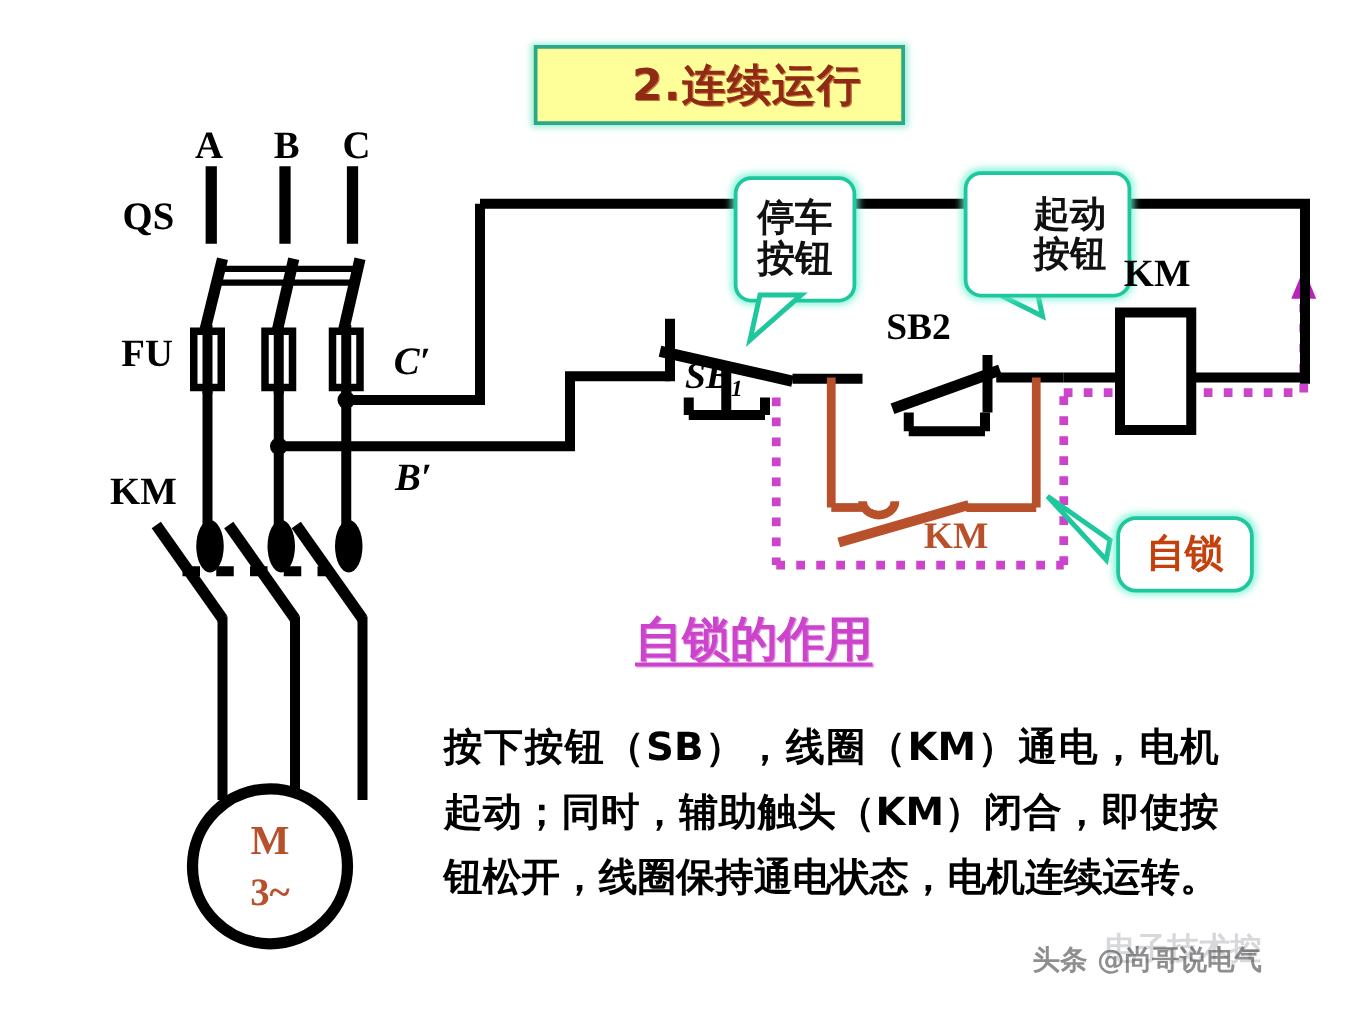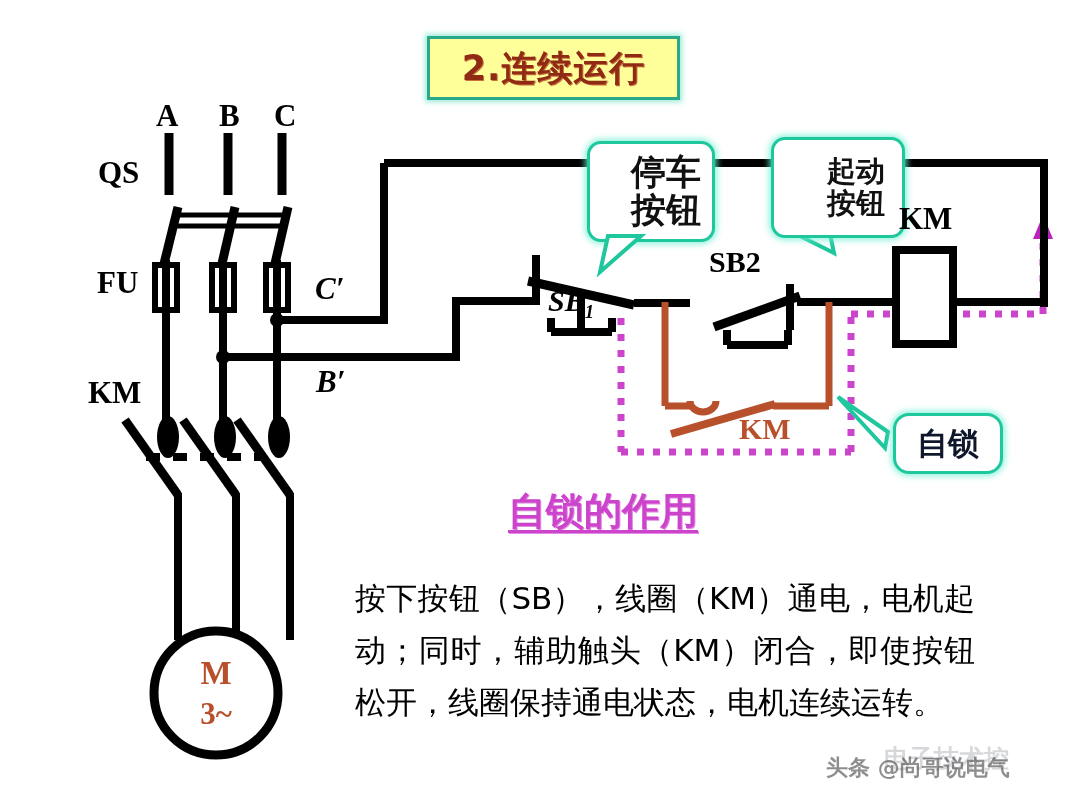--- a/index.html
+++ b/index.html
@@ -6,40 +6,40 @@
   body{width:1080px;height:810px;overflow:hidden;
        font-family:"Liberation Serif","DejaVu Serif",serif;}
   #stage{position:relative;width:1080px;height:810px;background:#fff;}
   svg.layer{position:absolute;left:0;top:0;width:1080px;height:810px;}
 
   
   .title-banner{
     position:absolute;left:427px;top:36px;width:247px;height:58px;
     background:#ffff99;border:3px solid #2aa98a;
     box-shadow:0 0 5px 2px rgba(120,230,200,.75);
-    display:flex;align-items:center;justify-content:center;
+    display:flex;align-items:center;justify-content:center;padding-left:44px;
   }
   .title-banner span{
     font-family:"DejaVu Sans","Liberation Sans",sans-serif;
     font-weight:bold;font-size:35px;color:#8f2b15;letter-spacing:1px;
     text-shadow:1px 1px 0 #c8733f;
   }
 
   
   .callout{
     position:absolute;background:#fff;border:3px solid #1fc79d;
     border-radius:14px;box-shadow:0 0 6px 2px rgba(110,240,210,.8);
     display:flex;flex-direction:column;align-items:center;justify-content:center;
     font-family:"DejaVu Sans","Liberation Sans",sans-serif;
     font-weight:bold;color:#111;line-height:1.08;
   }
-  .callout.c-stop{left:587px;top:141px;width:92px;height:95px;font-size:35px;padding-left:30px;}
+  .callout.c-stop{left:587px;top:141px;width:92px;height:95px;font-size:30px;}
   .callout.c-start{left:771px;top:137px;width:92px;height:95px;font-size:29px;padding-left:36px;}
   .callout.c-lock{left:893px;top:413px;width:104px;height:55px;font-size:31px;
-                  color:#0f172a;border-radius:16px;}
+                  color:#c2410c;border-radius:16px;}
 
   
   .lab{position:absolute;font-weight:bold;color:#000;white-space:nowrap;}
   .serif{font-family:"Liberation Serif","DejaVu Serif",serif;}
   .ital{font-style:italic;}
   .lab-sub{font-size:.62em;font-style:italic;vertical-align:sub;}
 
   .lab-A{left:156px;top:98px;font-size:31px;}
   .lab-B{left:219px;top:98px;font-size:31px;}
   .lab-C{left:274px;top:98px;font-size:31px;}
@@ -64,21 +64,21 @@
     position:absolute;left:508px;top:486px;font-size:38px;font-weight:bold;
     font-family:"DejaVu Sans","Liberation Sans",sans-serif;
     color:#cc44cc;text-decoration:underline;text-underline-offset:6px;
     text-shadow:1px 1px 0 #e08ae0;
   }
 
   
   .body-text{
     position:absolute;left:355px;top:572px;width:620px;
     font-family:"DejaVu Sans","Liberation Sans",sans-serif;
-    font-weight:normal;font-size:31px;line-height:52px;color:#000;
+    font-weight:bold;font-size:31px;line-height:52px;color:#000;
     letter-spacing:0px;text-align:justify;
   }
 
   
   .watermark{
     position:absolute;left:826px;top:753px;
     font-family:"DejaVu Sans","Liberation Sans",sans-serif;
     font-size:22px;font-weight:bold;color:#4a4a4a;opacity:.62;
     display:flex;align-items:flex-end;gap:4px;white-space:nowrap;
   }

